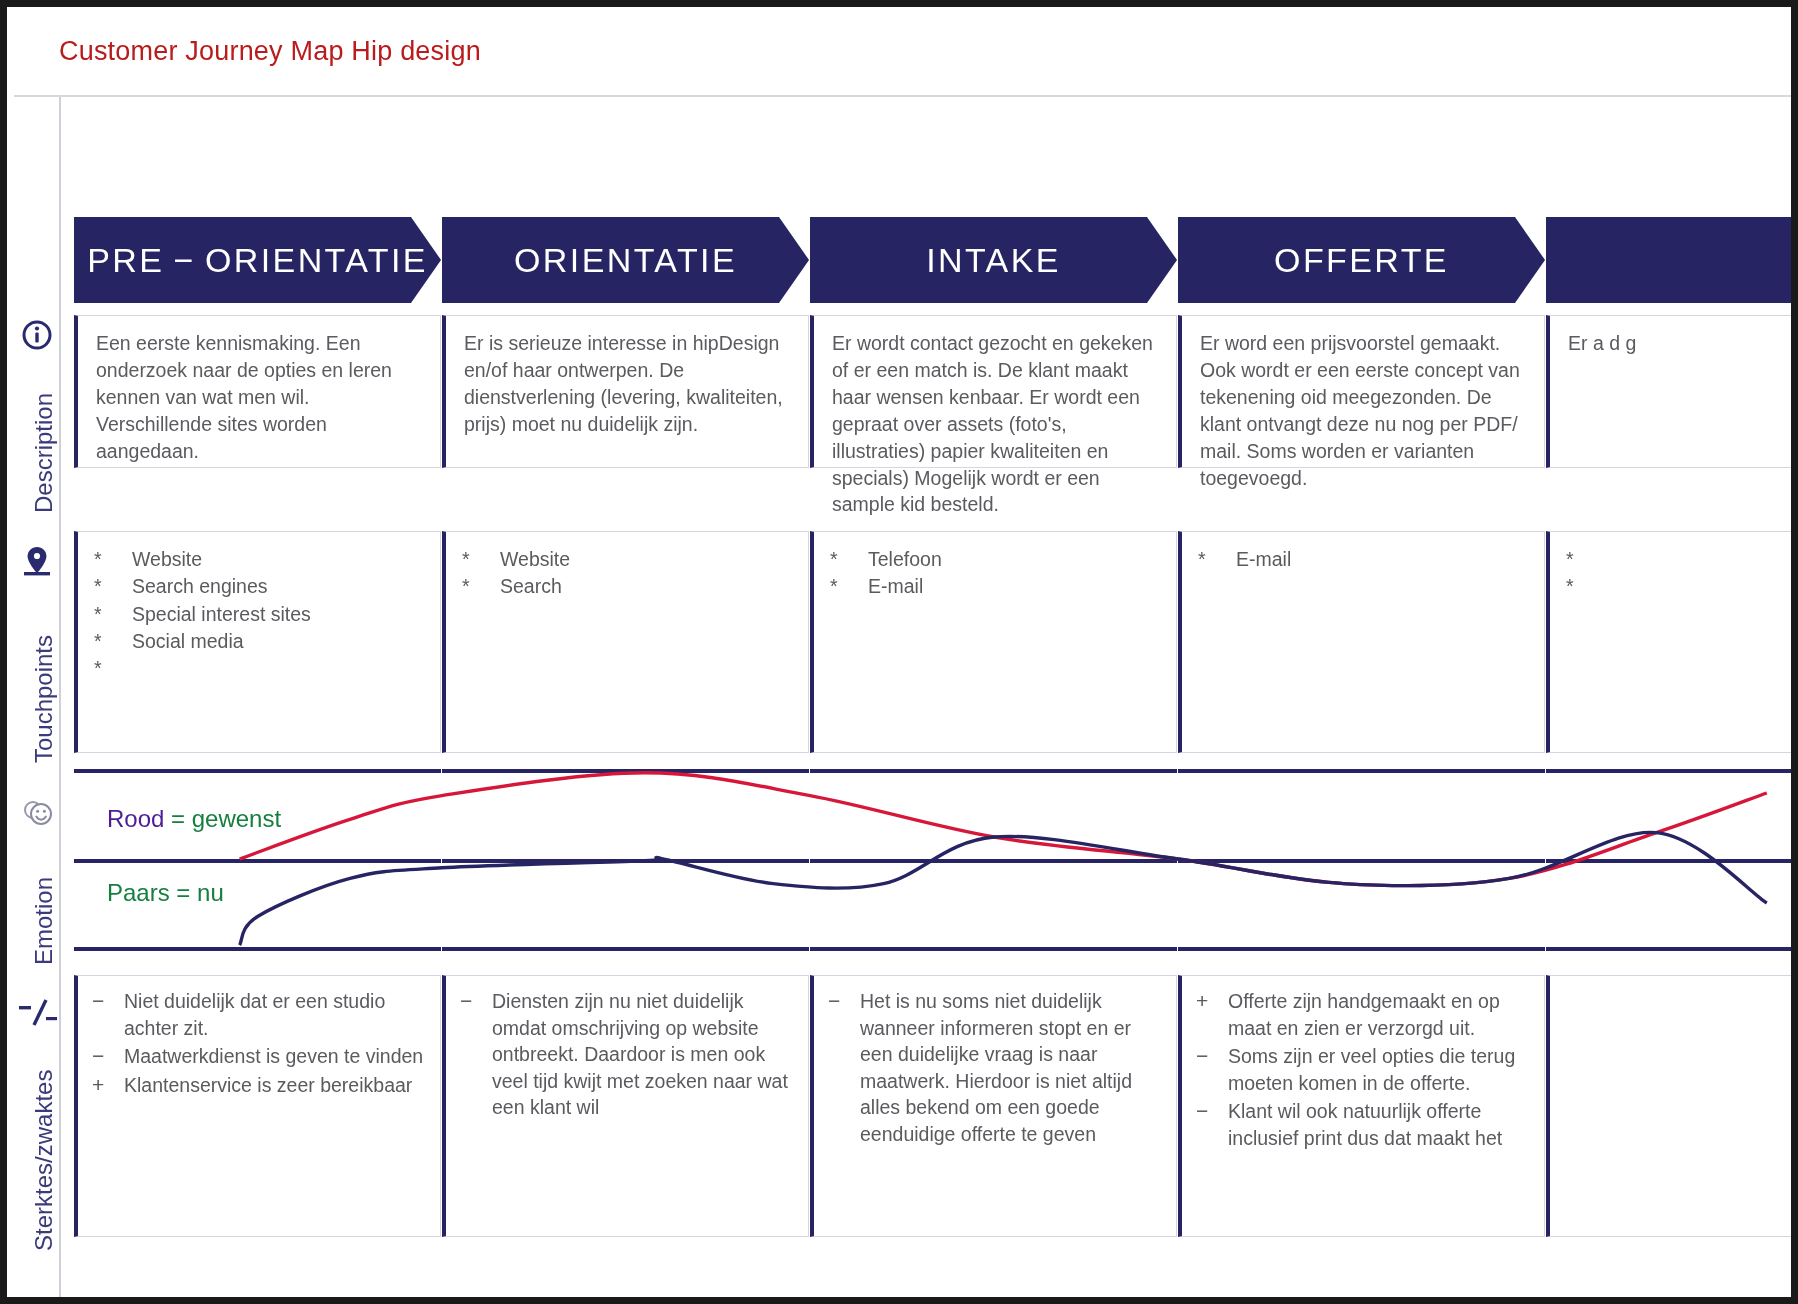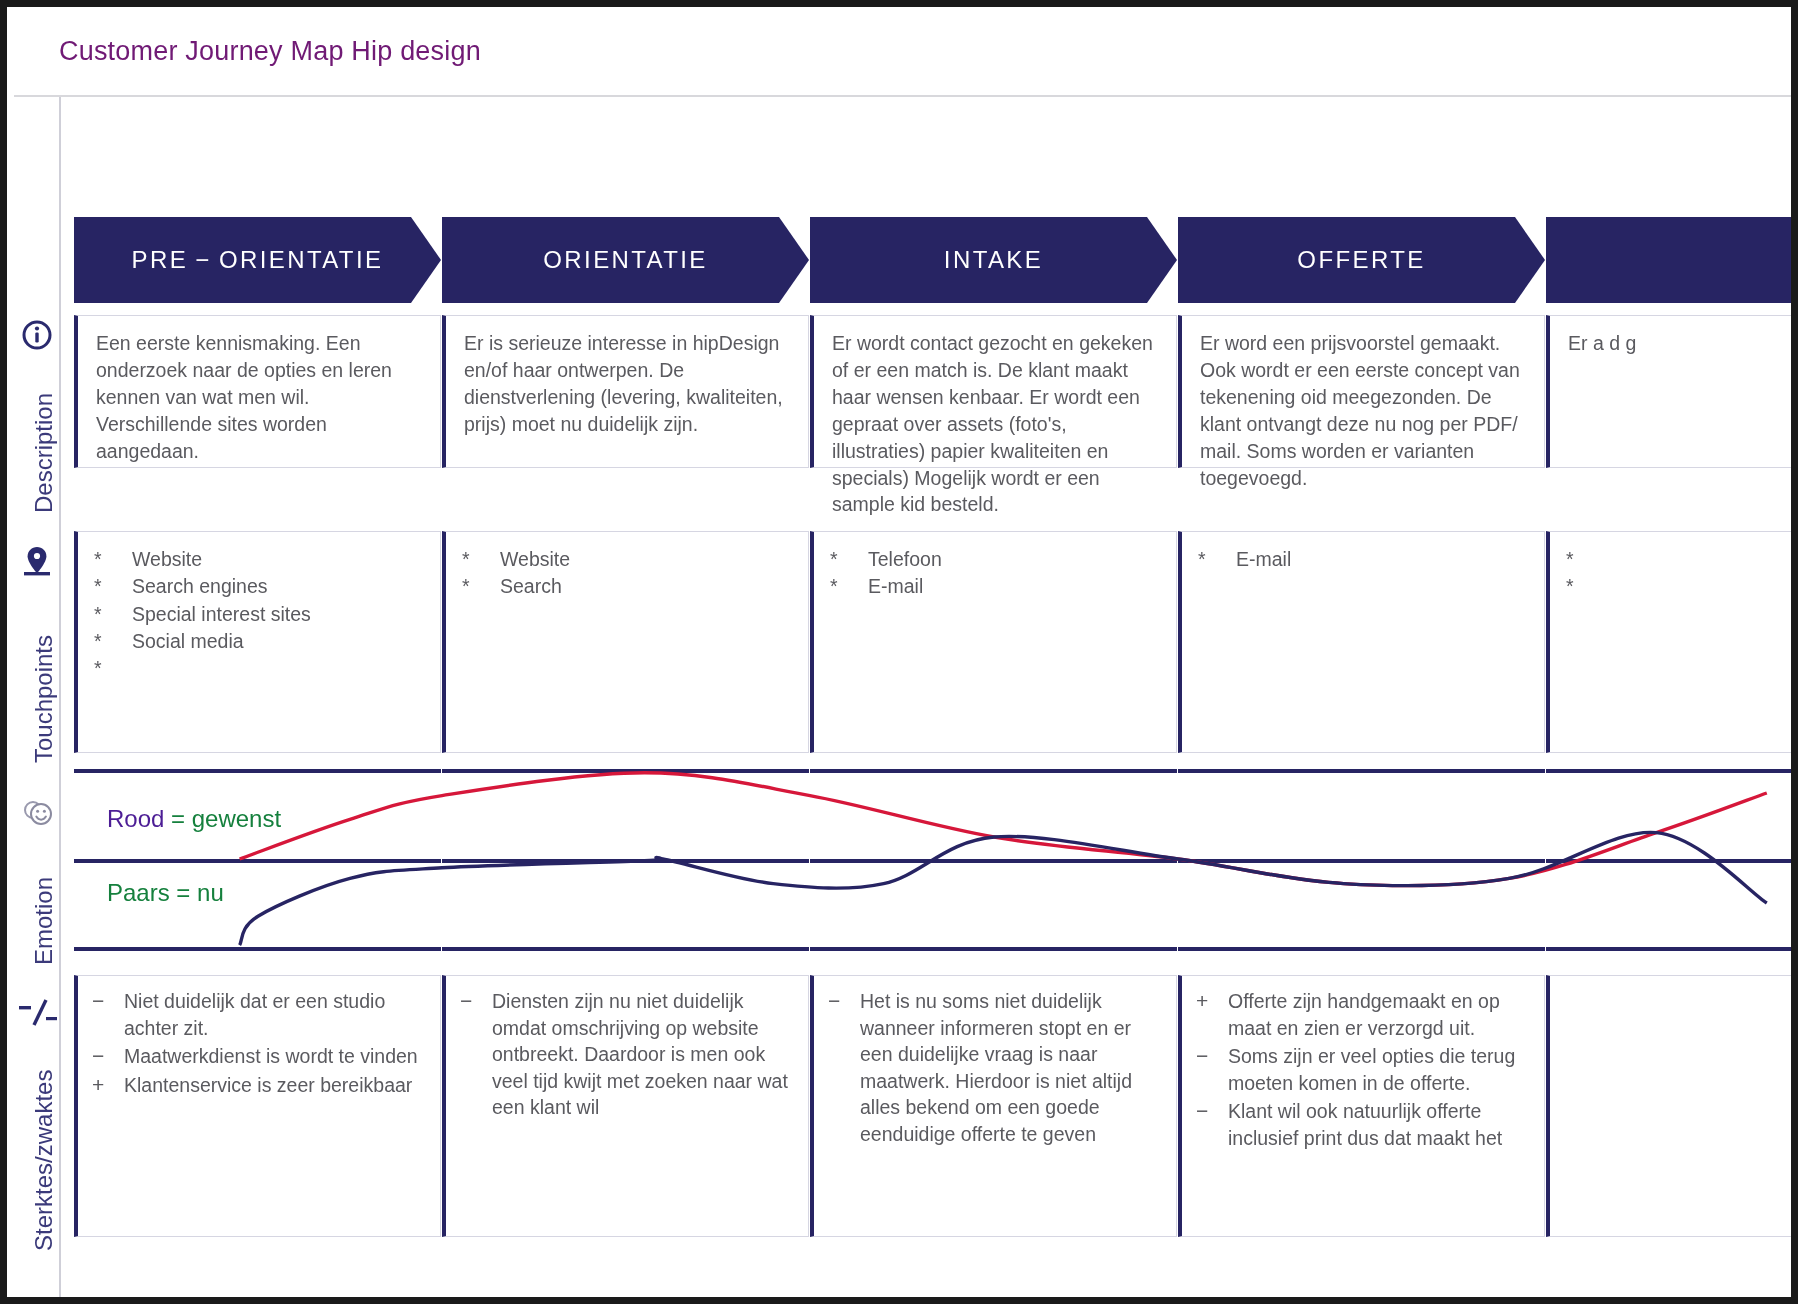--- a/index.html
+++ b/index.html
@@ -26,21 +26,21 @@
 
   
   .titlebar{
     position:absolute;left:0;top:0;width:1784px;height:83px;
     background:#ffffff;
     border-bottom:2px solid #d8d8dc;
     box-sizing:border-box;
   }
   .app-title{
     position:absolute;left:45px;top:22px;
-    font-size:27px;color:#701a75;letter-spacing:.2px;
+    font-size:27px;color:#b91c1c;letter-spacing:.2px;
     white-space:nowrap;
   }
 
   .goal{
     position:absolute;left:48px;top:125px;
     font-size:23px;color:#3b3a7a;letter-spacing:.1px;
     white-space:nowrap;
   }
 
   
@@ -72,21 +72,21 @@
 
   
   .phase{
     position:absolute;top:120px;height:86px;width:367px;
     background:#272463;
     color:#ffffff;
     display:flex;align-items:center;justify-content:center;
     clip-path:polygon(0 0, calc(100% - 30px) 0, 100% 50%, calc(100% - 30px) 100%, 0 100%);
   }
   .phase-label{
-    font-size:24px;letter-spacing:2.4px;
+    font-size:34px;letter-spacing:2.4px;
     font-weight:400;
     white-space:nowrap;
   }
 
   
   .card{
     position:absolute;width:367px;
     background:#ffffff;
     border:1px solid #d6d6e2;
     border-left:4px solid #272463;
@@ -243,21 +243,21 @@
           </ul>
         </div>
         <div class="card card-sw clipcol">
           <ul class="sw-list">
             <li>
                 <span class="sw-sign">−</span>
                 <span class="sw-txt">Niet duidelijk dat er een studio achter zit.</span>
               </li>
             <li>
                 <span class="sw-sign">−</span>
-                <span class="sw-txt">Maatwerkdienst is wordt te vinden</span>
+                <span class="sw-txt">Maatwerkdienst is geven te vinden</span>
               </li>
             <li>
                 <span class="sw-sign">+</span>
                 <span class="sw-txt">Klantenservice is zeer bereikbaar</span>
               </li>
           </ul>
         </div>
       </div>
 
       <div class="col col1">

